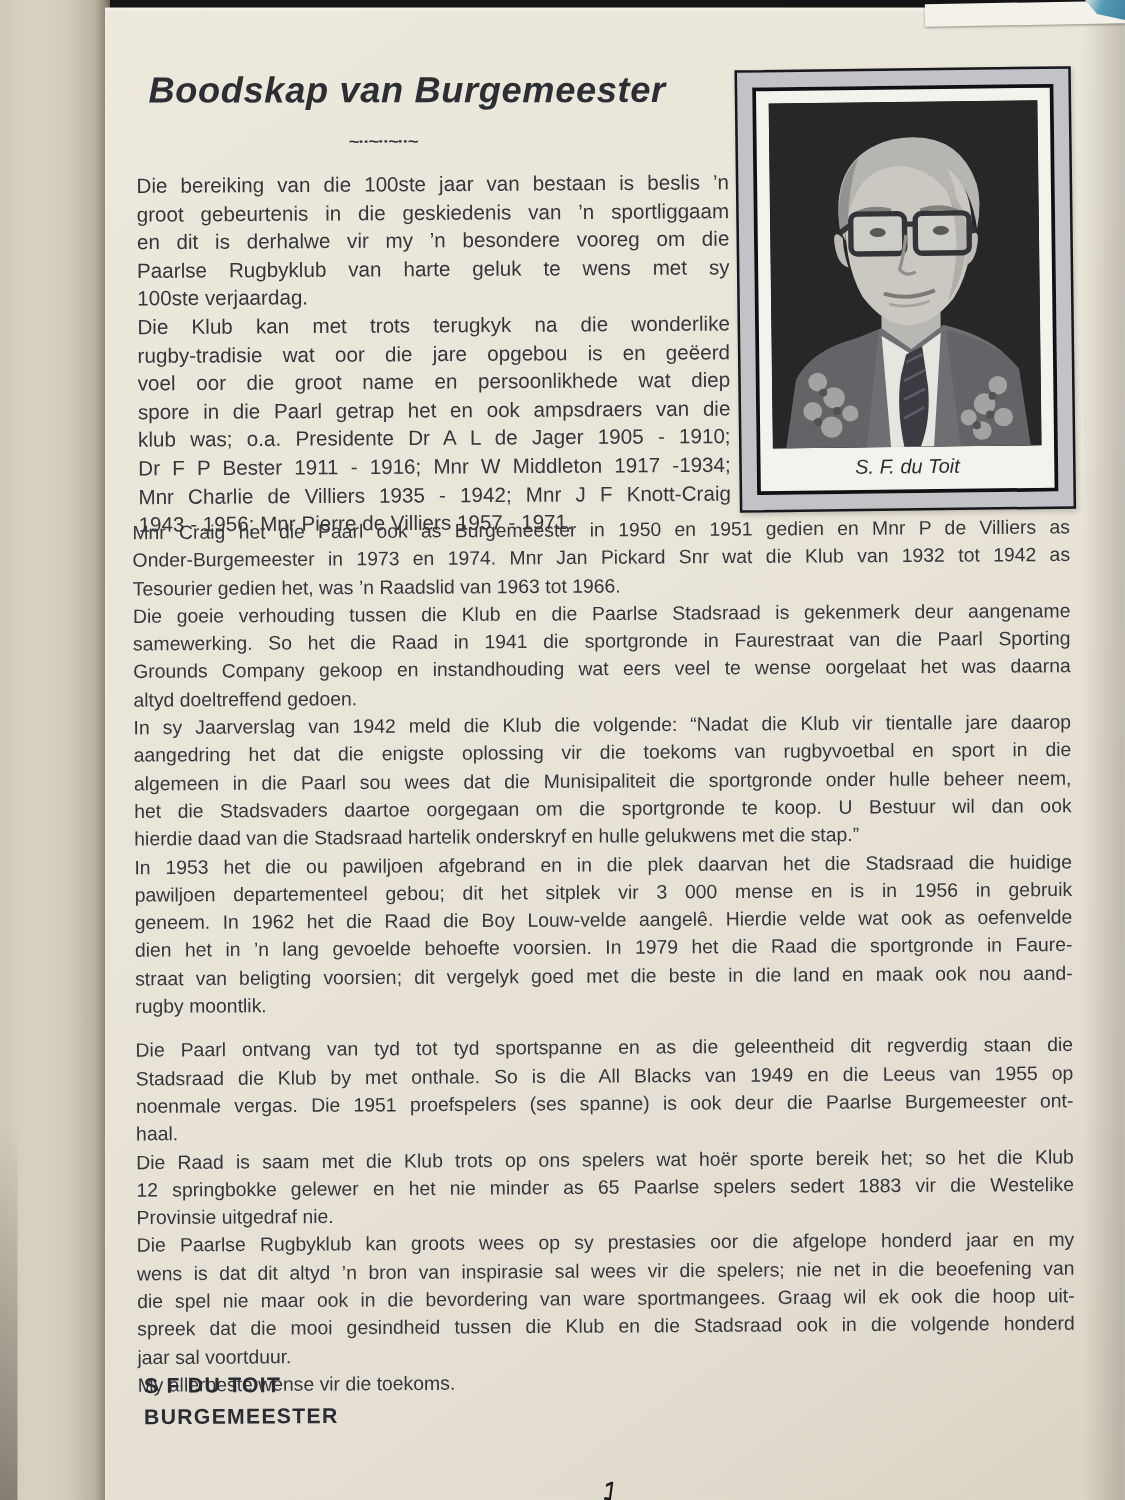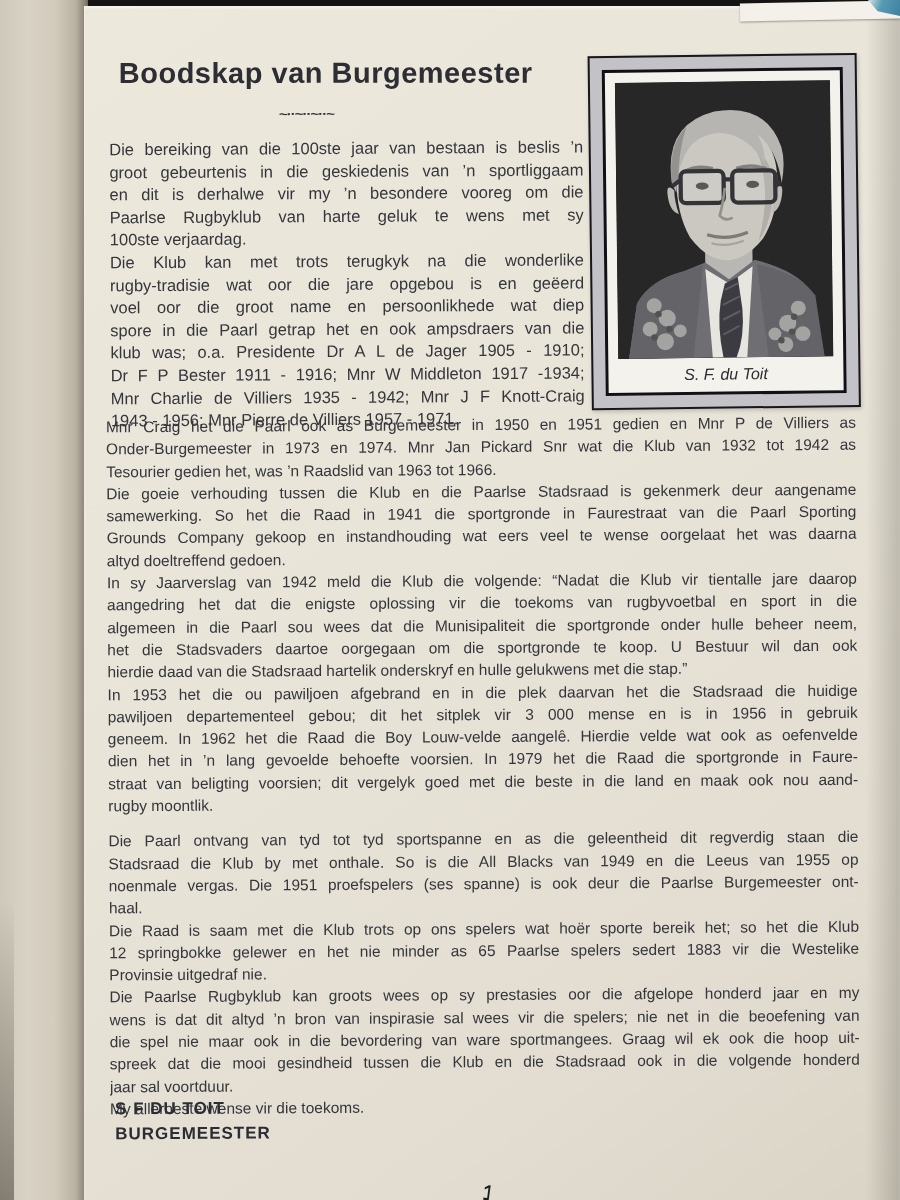--- a/index.html
+++ b/index.html
@@ -34,21 +34,21 @@
     background:#f3f1ea;transform:rotate(-1deg);box-shadow:0 1px 2px rgba(0,0,0,.35);
   }
   .corner-blue{
     position:absolute;left:868px;top:0;width:32px;height:16px;
     background:linear-gradient(110deg,#d8e4e6 0%,#569ab3 40%,#3f82a0 100%);
     clip-path:polygon(0 0,100% 0,100% 100%,30% 70%);
   }
   
   .title{
     position:absolute;left:38px;top:50px;width:480px;
-    font-size:29px;font-weight:600;letter-spacing:.5px;
+    font-size:29px;font-style:italic;font-weight:600;letter-spacing:.5px;
     color:#2d2e34;transform:rotate(.3deg);
   }
   .ornament{
     position:absolute;left:198px;top:98px;width:140px;
     font-size:15px;font-weight:700;letter-spacing:-1px;color:#2d2e34;
     transform:scaleY(.8);
   }
   
   .jcol{position:absolute;}
   .jline{text-align:justify;text-align-last:justify;overflow:hidden;}

